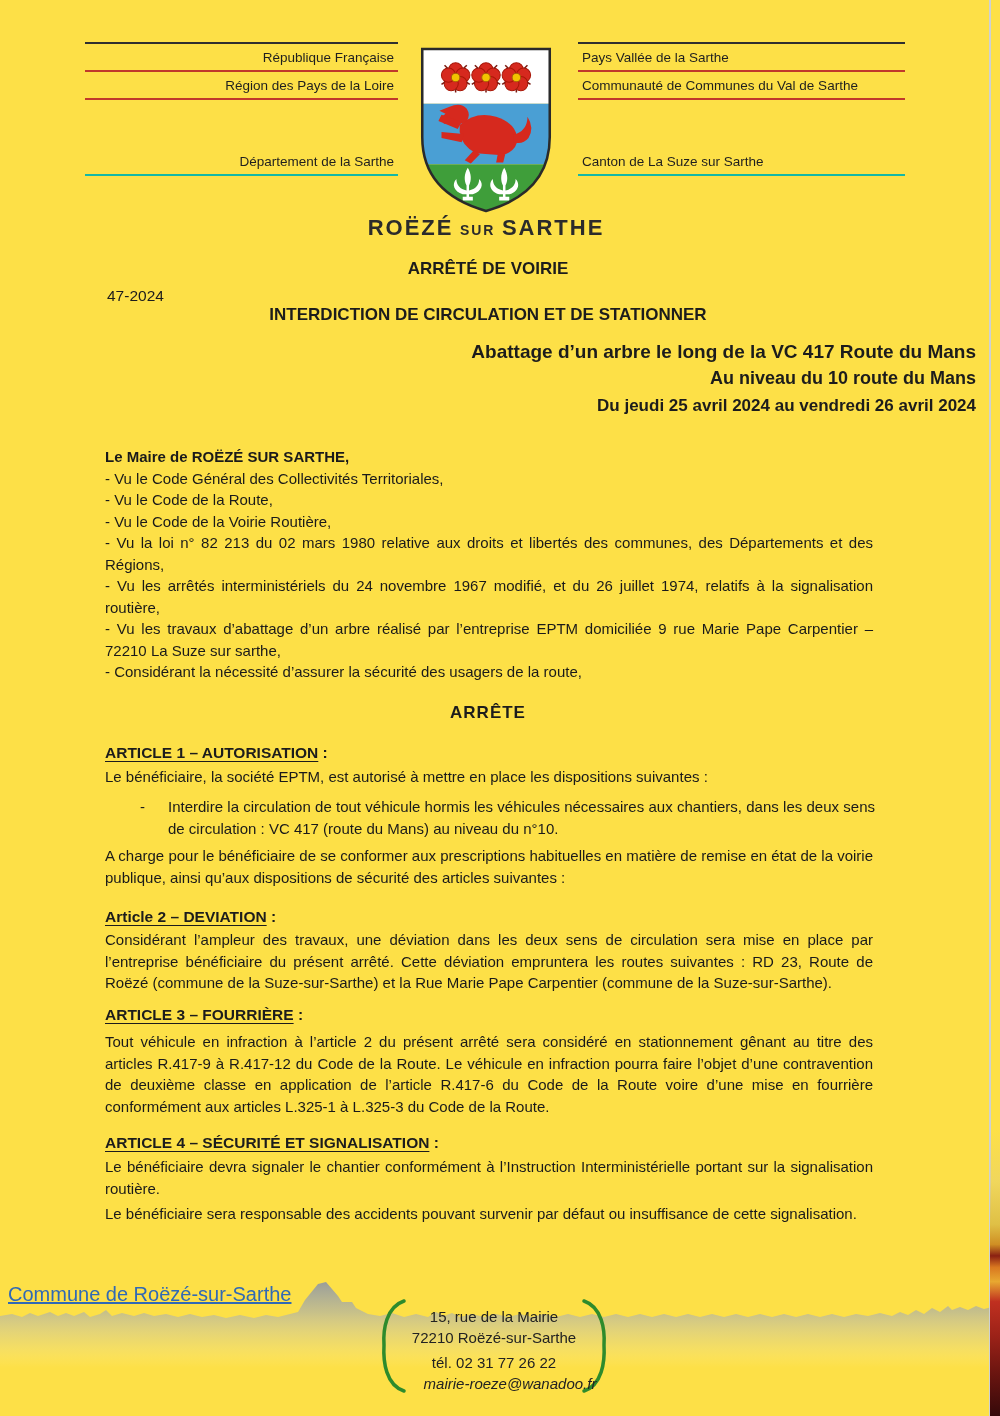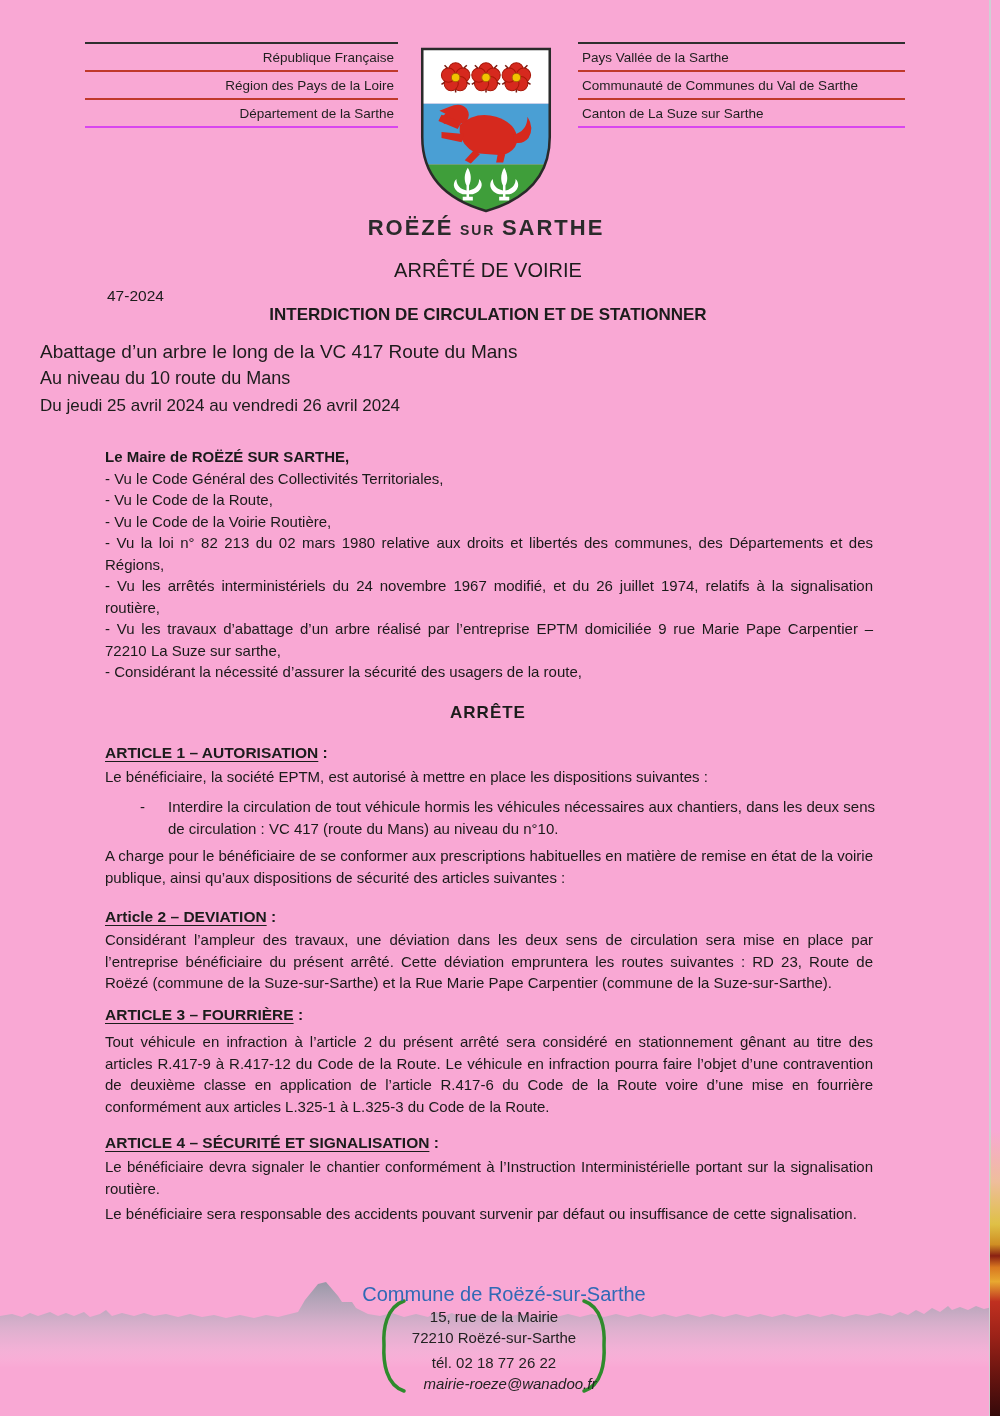--- a/index.html
+++ b/index.html
@@ -1,61 +1,61 @@
 <!DOCTYPE html>
 <html><head>
 <meta charset="utf-8">
 <style>
   * { margin:0; padding:0; box-sizing:border-box; }
   html,body { background:#e9e9e9; }
   .page {
     position:relative; width:1000px; height:1416px; margin:0 auto;
-    background:#f9a8d4; overflow:hidden;
+    background:#fde047; overflow:hidden;
     font-family:"Liberation Sans", sans-serif; color:#1c1c1c;
   }
   
   .hdr-block { position:absolute; top:42px; border-top:2px solid #2f2f2f; font-size:13.5px; color:#1f1f1f; }
   .hdr-left  { left:85px;  width:313px; }
   .hdr-right { left:578px; width:327px; }
   .hdr-row { height:28px; display:flex; align-items:center; }
   .hdr-left .hdr-row  { justify-content:flex-end; padding-right:4px; }
   .hdr-right .hdr-row { justify-content:flex-start; padding-left:4px; }
   .rule-red  { border-bottom:2px solid #c0392b; }
-  .rule-dark { border-bottom:2px solid #d946ef; }
+  .rule-dark { border-bottom:2px solid #14b8a6;margin-top:48px; }
   
   .shield { position:absolute; left:412px; top:44px; width:148px; height:170px; }
   .wordmark { position:absolute; top:215px; left:0; width:972px; text-align:center;
     font-weight:bold; color:#2b2b2b; letter-spacing:2px; }
   .wordmark .big { font-size:22px; }
   .wordmark .small { font-size:14px; }
   
   .center-line { position:absolute; left:0; width:976px; text-align:center; }
-  .doc-type    { top:259px; font-weight:normal; font-size:20px; }
+  .doc-type    { top:259px; font-weight:bold; font-size:17px; }
   .doc-number  { position:absolute; left:107px; top:287px; font-size:15.5px; }
   .doc-subject { top:305px; font-weight:bold; font-size:17px; }
-  .doc-title   { position:absolute; top:338px; left:0; width:976px; text-align:left; font-weight:normal;padding-left:40px; }
+  .doc-title   { position:absolute; top:338px; left:0; width:976px; text-align:right; font-weight:bold;padding-left:40px; }
   .doc-title .t1 { font-size:19px; line-height:27px; }
   .doc-title .t2 { font-size:18px; line-height:27px; }
   .doc-title .t3 { font-size:17px; line-height:27px; }
   
   .body-text { font-size:15px; line-height:21.5px; color:#1a1a1a; }
   .intro { position:absolute; left:105px; top:446px; width:768px; }
   .intro p { text-align:justify; }
   .opening { font-weight:bold; }
   .decree { top:703px; font-weight:bold; font-size:17px; letter-spacing:1px; }
   .art-heading { position:absolute; left:105px; font-weight:bold; font-size:15.5px; }
   .art-heading .u { text-decoration:underline; text-underline-offset:3px; }
   .art-body { position:absolute; left:105px; width:768px; text-align:justify; }
   .bullet-row { position:absolute; left:140px; top:796px; width:735px; display:flex; }
   .bullet-row .marker { width:28px; flex:none; }
   .bullet-row .btxt { flex:1; text-align:justify; }
   
   .footer-art { position:absolute; left:0; top:1272px; width:1000px; height:144px; }
-  .footer-title { position:absolute; top:1283px; left:14px; width:980px; text-align:center;
-    font-size:20px; color:#3069b5; }
+  .footer-title { position:absolute; top:1283px; left:8px; width:980px; text-align:left;
+    font-size:20px; color:#3069b5;text-decoration:underline; }
   .footer-address { position:absolute; top:1306px; left:7px; width:974px; text-align:center;
     font-size:15px; color:#222; line-height:21px; }
   .footer-address .gap { height:4px; }
   .footer-address .email { font-style:italic;padding-left:32px; }
   
   .scan-line { position:absolute; left:989px; top:0; width:2px; height:1416px; background:#cdd0d4; }
   .scan-strip { position:absolute; left:990px; top:1130px; width:10px; height:286px;
     background:linear-gradient(to bottom,
       rgba(230,207,110,0) 0%, rgba(230,207,110,0.55) 18%, #dfc046 33%, #cf8f24 40%,
       #8a2012 44%, #d97820 48%, #e8a830 53%, #c03020 60%, #9c2218 72%, #6b1510 85%, #35090a 100%); }
@@ -243,19 +243,19 @@
     <path fill="url(#fadeGray)" d="M0 44 L12 42 L22 45 L30 41 L38 44 L50 40 L58 44 L66 41 L74 44 L84 40 L90 45 L100 42 L106 38 L112 44 L122 41 L134 44 L144 41 L154 44 L166 42 L178 45 L190 42 L202 45 L214 43 L226 46 L240 43 L254 46 L266 43 L278 45 L290 42 L298 40 L305 28 L318 12 L326 10 L338 24 L342 30 L352 30 L356 36 L368 42 L380 44 L392 41 L404 45 L416 42 L428 45 L436 40 L444 44 L452 41 L460 45 L472 42 L484 45 L496 42 L508 45 L520 42 L532 45 L544 42 L556 45 L568 42 L580 45 L592 42 L604 45 L616 42 L628 45 L640 42 L652 45 L664 42 L676 45 L688 42 L700 45 L712 42 L724 45 L736 42 L748 45 L760 42 L772 45 L784 42 L796 45 L808 42 L820 45 L832 42 L844 45 L856 42 L868 44 L880 41 L892 44 L900 40 L908 43 L916 38 L924 42 L932 36 L940 40 L948 34 L952 38 L960 35 L968 38 L976 34 L984 37 L992 35 L1000 37 L1000 96 L0 96 Z"></path>
     <path d="M404 29 C386 35 383 58 384 73 C383 90 386 113 404 119" fill="none" stroke="#2e8b2c" stroke-width="3.5" stroke-linecap="round"></path>
     <path d="M584 29 C602 35 605 58 604 73 C605 90 602 113 584 119" fill="none" stroke="#2e8b2c" stroke-width="3.5" stroke-linecap="round"></path>
   </svg>
 
   <div class="footer-title">Commune de Roëzé-sur-Sarthe</div>
   <div class="footer-address">
     <div>15, rue de la Mairie</div>
     <div>72210 Roëzé-sur-Sarthe</div>
     <div class="gap"></div>
-    <div>tél. 02 18 77 26 22</div>
+    <div>tél. 02 31 77 26 22</div>
     <div class="email">mairie-roeze@wanadoo.fr</div>
   </div>
 
   <div class="scan-line"></div>
   <div class="scan-strip"></div>
 </div>
 
 </body></html>

